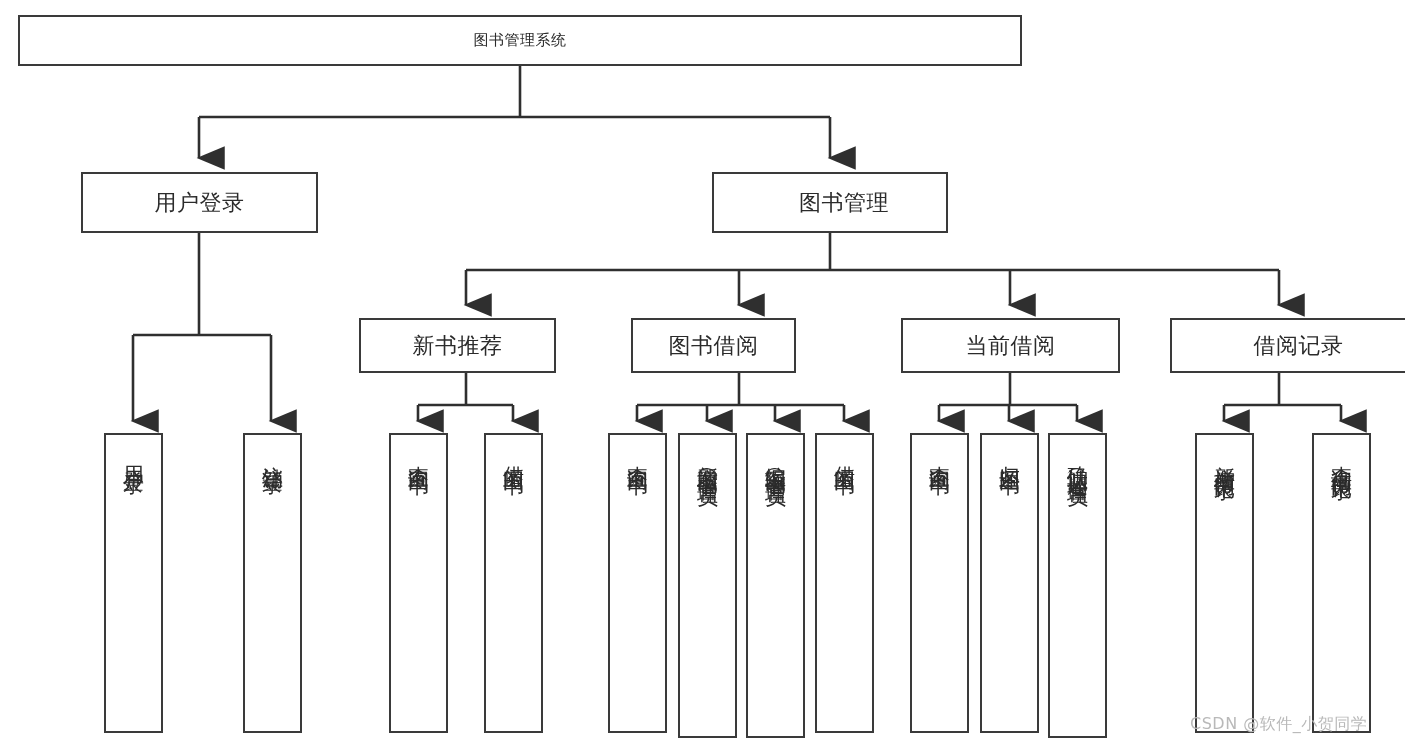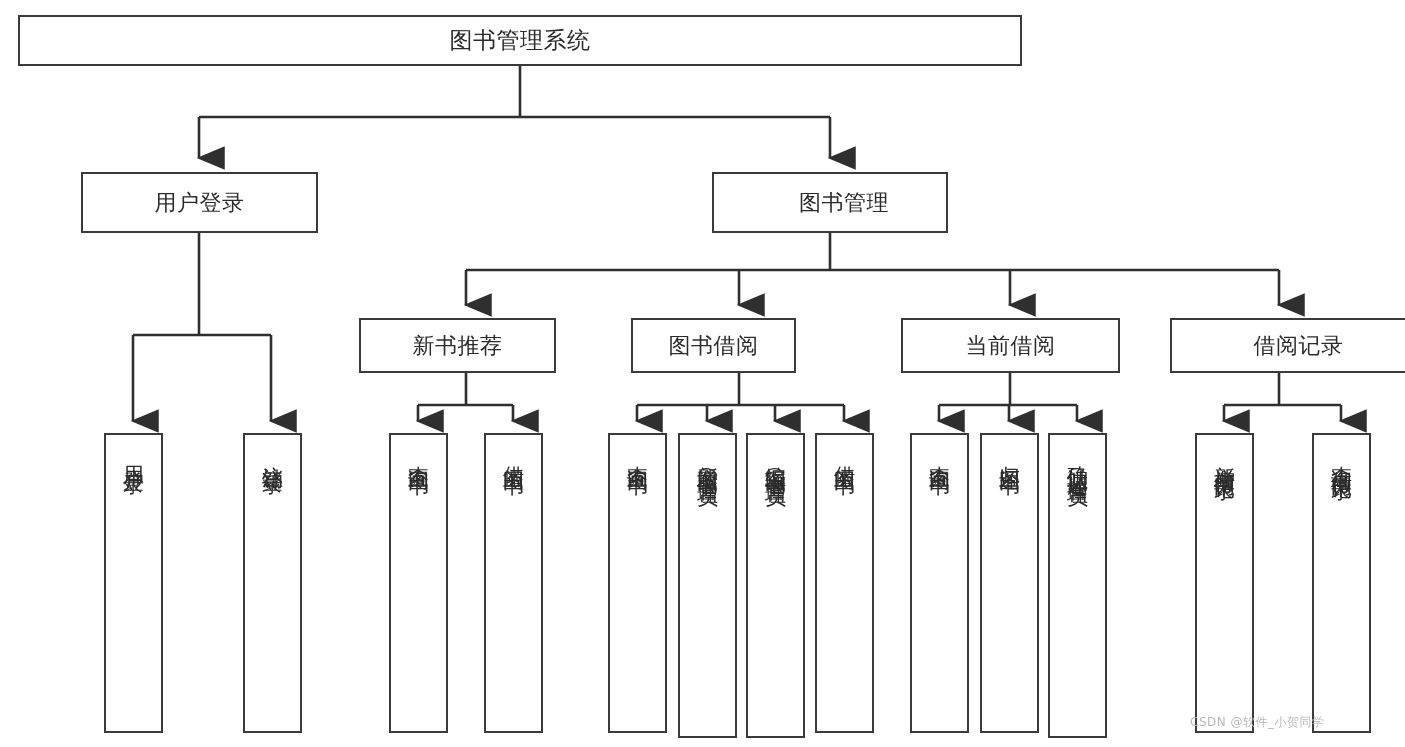--- a/index.html
+++ b/index.html
@@ -37,40 +37,40 @@
     text-align:center;
     color:#2b2b2b;
     line-height:1.25;
     white-space:nowrap;
   }
   
   .node.horiz .label{
     font-size:22px;
     letter-spacing:0.5px;
   }
-  .node.root .label{ font-size:23px; }
+  .node.root .label{ font-size:15px; }
   
   .node.vert{
     align-items:flex-start;
     justify-content:center;
     padding-top:14px;
   }
   .node.vert .label{
     font-size:21px;
     writing-mode:vertical-rl;
     text-orientation:upright;
     letter-spacing:3px;
     line-height:1.05;
     white-space:normal;
   }
   #watermark{
     position:absolute;
     left:1190px;
     top:714px;
-    font-size:12px;
+    font-size:16px;
     color:#b9b9b9;
     letter-spacing:0.5px;
     z-index:3;
     white-space:nowrap;
   }
 </style>
 </head>
 <body>
 
 <div id="diagram">

